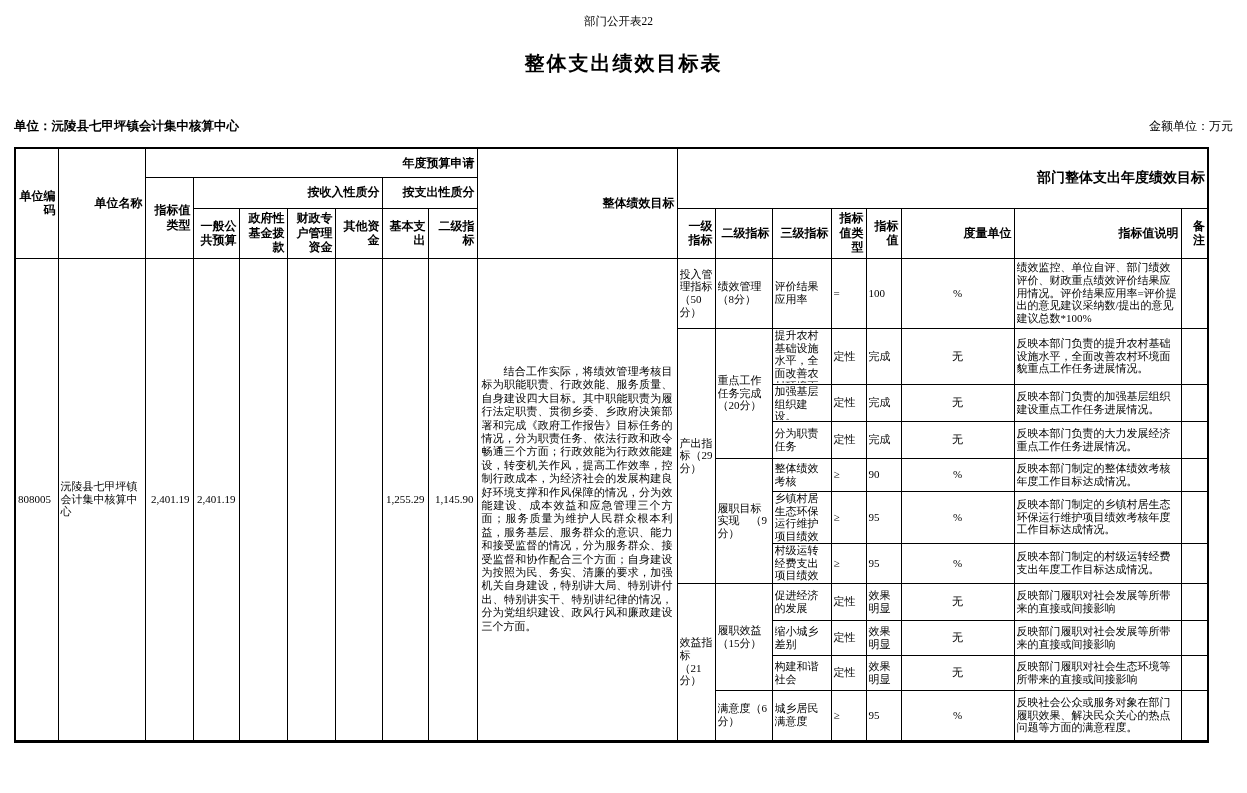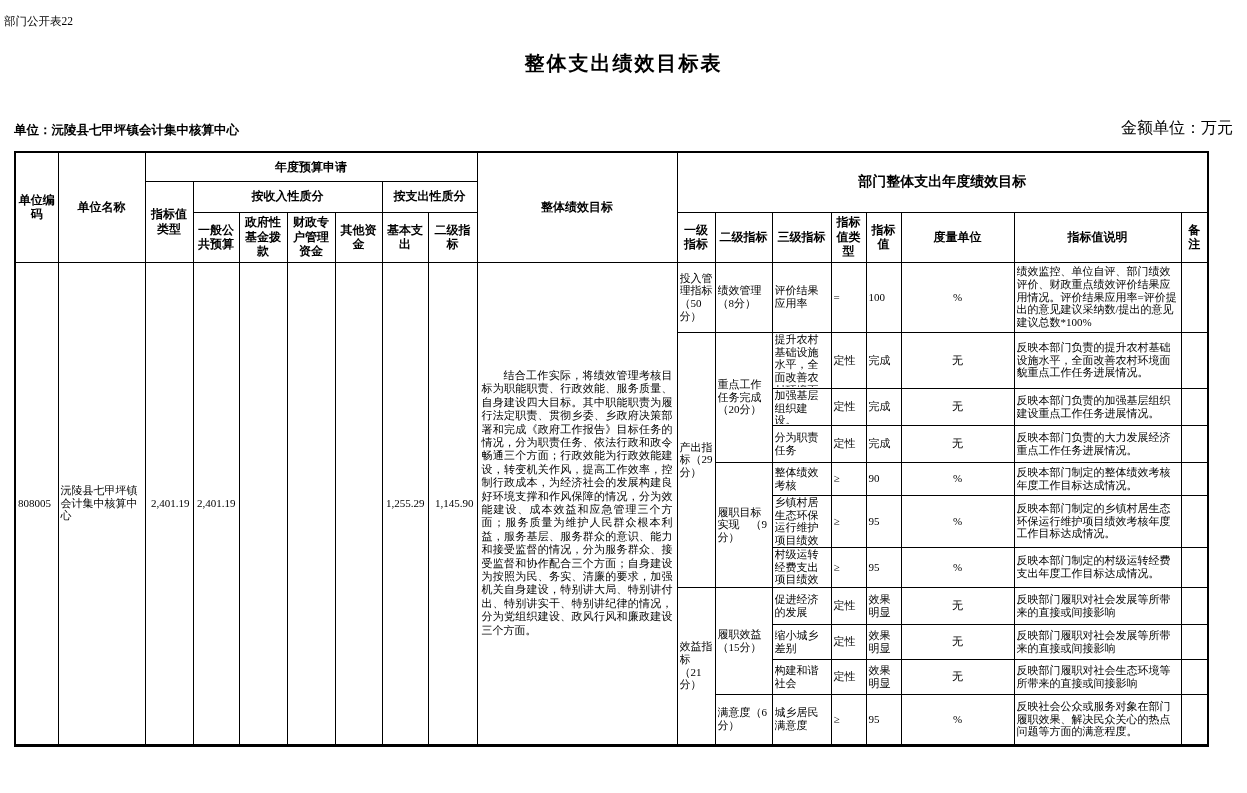--- a/index.html
+++ b/index.html
@@ -2,43 +2,43 @@
 <html><head>
 <meta charset="utf-8">
 <style>
   * { margin: 0; padding: 0; box-sizing: border-box; }
   html, body { background: #fff; }
   body {
     width: 1247px; height: 793px; overflow: hidden;
     font-family: "Liberation Serif", "DejaVu Serif", serif;
     color: #000;
   }
-  .corner { text-align: left; padding: 14px 14px 0 4px; font-size: 11.5px; }
+  .corner { text-align: center; padding: 14px 14px 0 4px; font-size: 11.5px; }
   .title { text-align: center; margin-top: 21px; font-size: 20px; font-weight: bold; font-family: "Liberation Sans", sans-serif; letter-spacing: 2px; }
   .meta { display: flex; justify-content: space-between; align-items: flex-end; margin: 41px 14px 12px 14px; }
   .meta .left { font-size: 12.5px; font-weight: bold; }
-  .meta .right { font-size: 16px; text-align: right; }
+  .meta .right { font-size: 12px; text-align: right; }
 
   table.sheet {
     margin-left: 14px;
     border-collapse: collapse;
     table-layout: fixed;
     width: 1193px;
     border: 2px solid #000;
     border-bottom: 3px solid #000;
   }
   .sheet th, .sheet td {
     border: 1px solid #000;
     vertical-align: middle;
     overflow: hidden;
     padding: 0 2px;
     line-height: 1.15;
     word-break: break-all;
   }
-  .sheet th { font-size: 12px; font-weight: bold; text-align: center; line-height: 1.2; }
+  .sheet th { font-size: 12px; font-weight: bold; text-align: right; line-height: 1.2; }
   .sheet td { font-size: 11px; text-align: left; }
   td.num { text-align: right; padding: 0 3px; }
   td.ctr, .sheet td.ctr { text-align: center; }
   td.goal { vertical-align: middle; padding: 2px 4px; }
   .goal .para { text-indent: 2em; text-align: justify; line-height: 1.22; }
   .clip { overflow: hidden; }
 </style>
 </head>
 <body>
 

